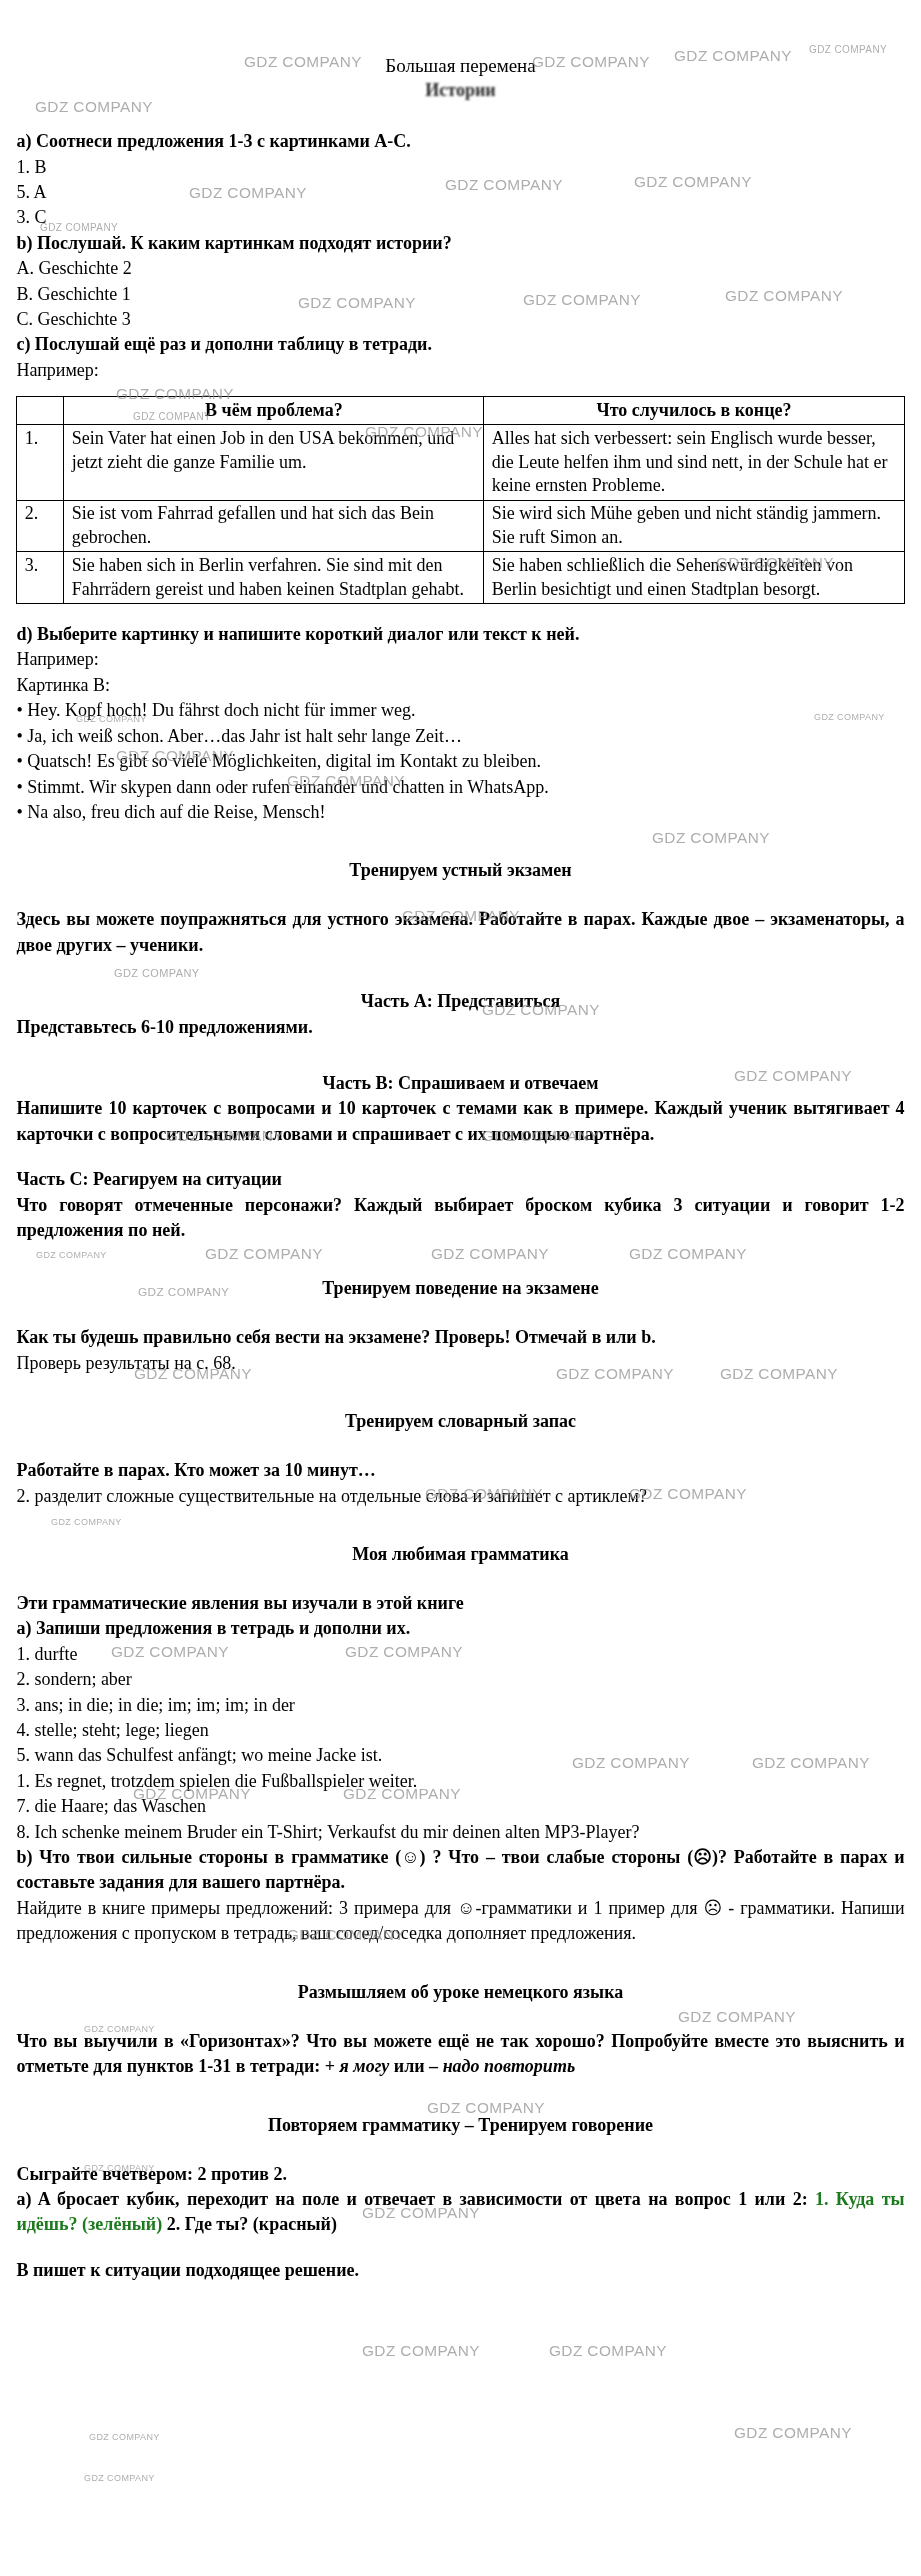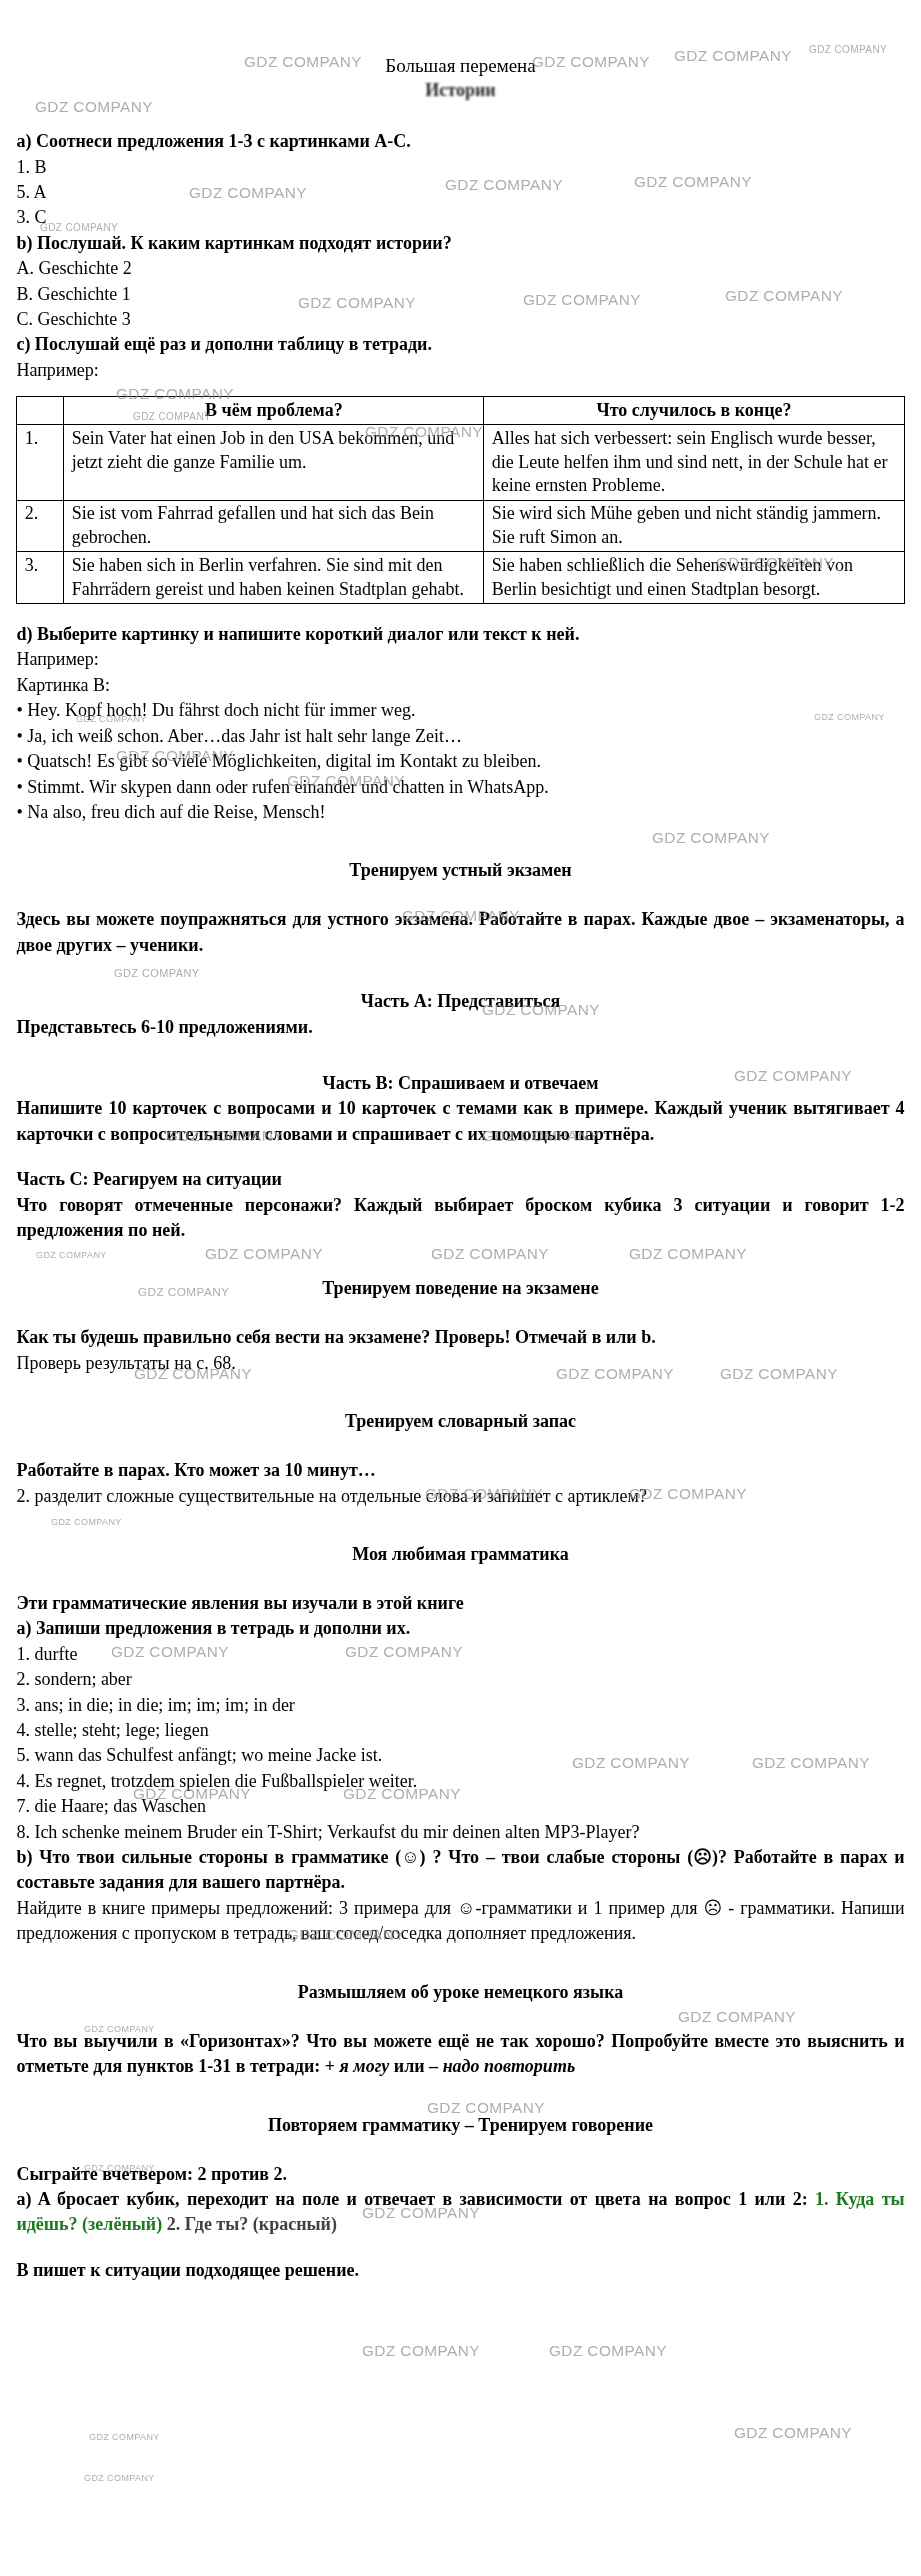--- a/index.html
+++ b/index.html
@@ -105,32 +105,32 @@
     <p>2. разделит сложные существительные на отдельные слова и запишет с артиклем?</p>
 
     <h2 class="center-heading">Моя любимая грамматика</h2>
     <p class="b">Эти грамматические явления вы изучали в этой книге</p>
     <p class="b">a) Запиши предложения в тетрадь и дополни их.</p>
     <p>1. durfte</p>
     <p>2. sondern; aber</p>
     <p>3. ans; in die; in die; im; im; im; in der</p>
     <p>4. stelle; steht; lege; liegen</p>
     <p>5. wann das Schulfest anfängt; wo meine Jacke ist.</p>
-    <p>4. Es regnet, trotzdem spielen die Fußballspieler weiter.</p>
+    <p>1. Es regnet, trotzdem spielen die Fußballspieler weiter.</p>
     <p>7. die Haare; das Waschen</p>
     <p>8. Ich schenke meinem Bruder ein T-Shirt; Verkaufst du mir deinen alten MP3-Player?</p>
     <p class="b just">b) Что твои сильные стороны в грамматике (☺) ? Что – твои слабые стороны (☹)? Работайте в парах и составьте задания для вашего партнёра.</p>
     <p class="just">Найдите в книге примеры предложений: 3 примера для ☺-грамматики и 1 пример для ☹ - грамматики. Напиши предложения с пропуском в тетрадь, ваш сосед/соседка дополняет предложения.</p>
 
     <h2 class="center-heading">Размышляем об уроке немецкого языка</h2>
     <p class="b just"><span>Что вы выучили в «Горизонтах»? Что вы можете ещё не так хорошо? Попробуйте вместе это выяснить и отметьте для пунктов 1-31 в тетради: + </span><span class="i">я могу</span><span> или – </span><span class="i">надо повторить</span></p>
 
     <h2 class="center-heading">Повторяем грамматику – Тренируем говорение</h2>
     <p class="b">Сыграйте вчетвером: 2 против 2.</p>
-    <p class="b just"><span>a) A бросает кубик, переходит на поле и отвечает в зависимости от цвета на вопрос 1 или 2: </span><span style="color: rgb(30, 122, 30);">1. Куда ты идёшь? (зелёный)</span> <span style="color: #404040;">2. Где ты? (красный)</span></p>
+    <p class="b just"><span>a) A бросает кубик, переходит на поле и отвечает в зависимости от цвета на вопрос 1 или 2: </span><span style="color: rgb(30, 122, 30);">1. Куда ты идёшь? (зелёный)</span> <span style="color: #000000;">2. Где ты? (красный)</span></p>
     <p class="b mt22">B пишет к ситуации подходящее решение.</p>
 
   </div>
 
   <div class="wm-layer">
       <span class="wm" style="left: 244px; top: 53px; font-size: 15.4px;">GDZ COMPANY</span>
       <span class="wm" style="left: 532px; top: 53px; font-size: 15.4px;">GDZ COMPANY</span>
       <span class="wm" style="left: 674px; top: 47px; font-size: 15.4px;">GDZ COMPANY</span>
       <span class="wm" style="left: 809px; top: 44px; font-size: 10px;">GDZ COMPANY</span>
       <span class="wm" style="left: 35px; top: 98px; font-size: 15.4px;">GDZ COMPANY</span>

